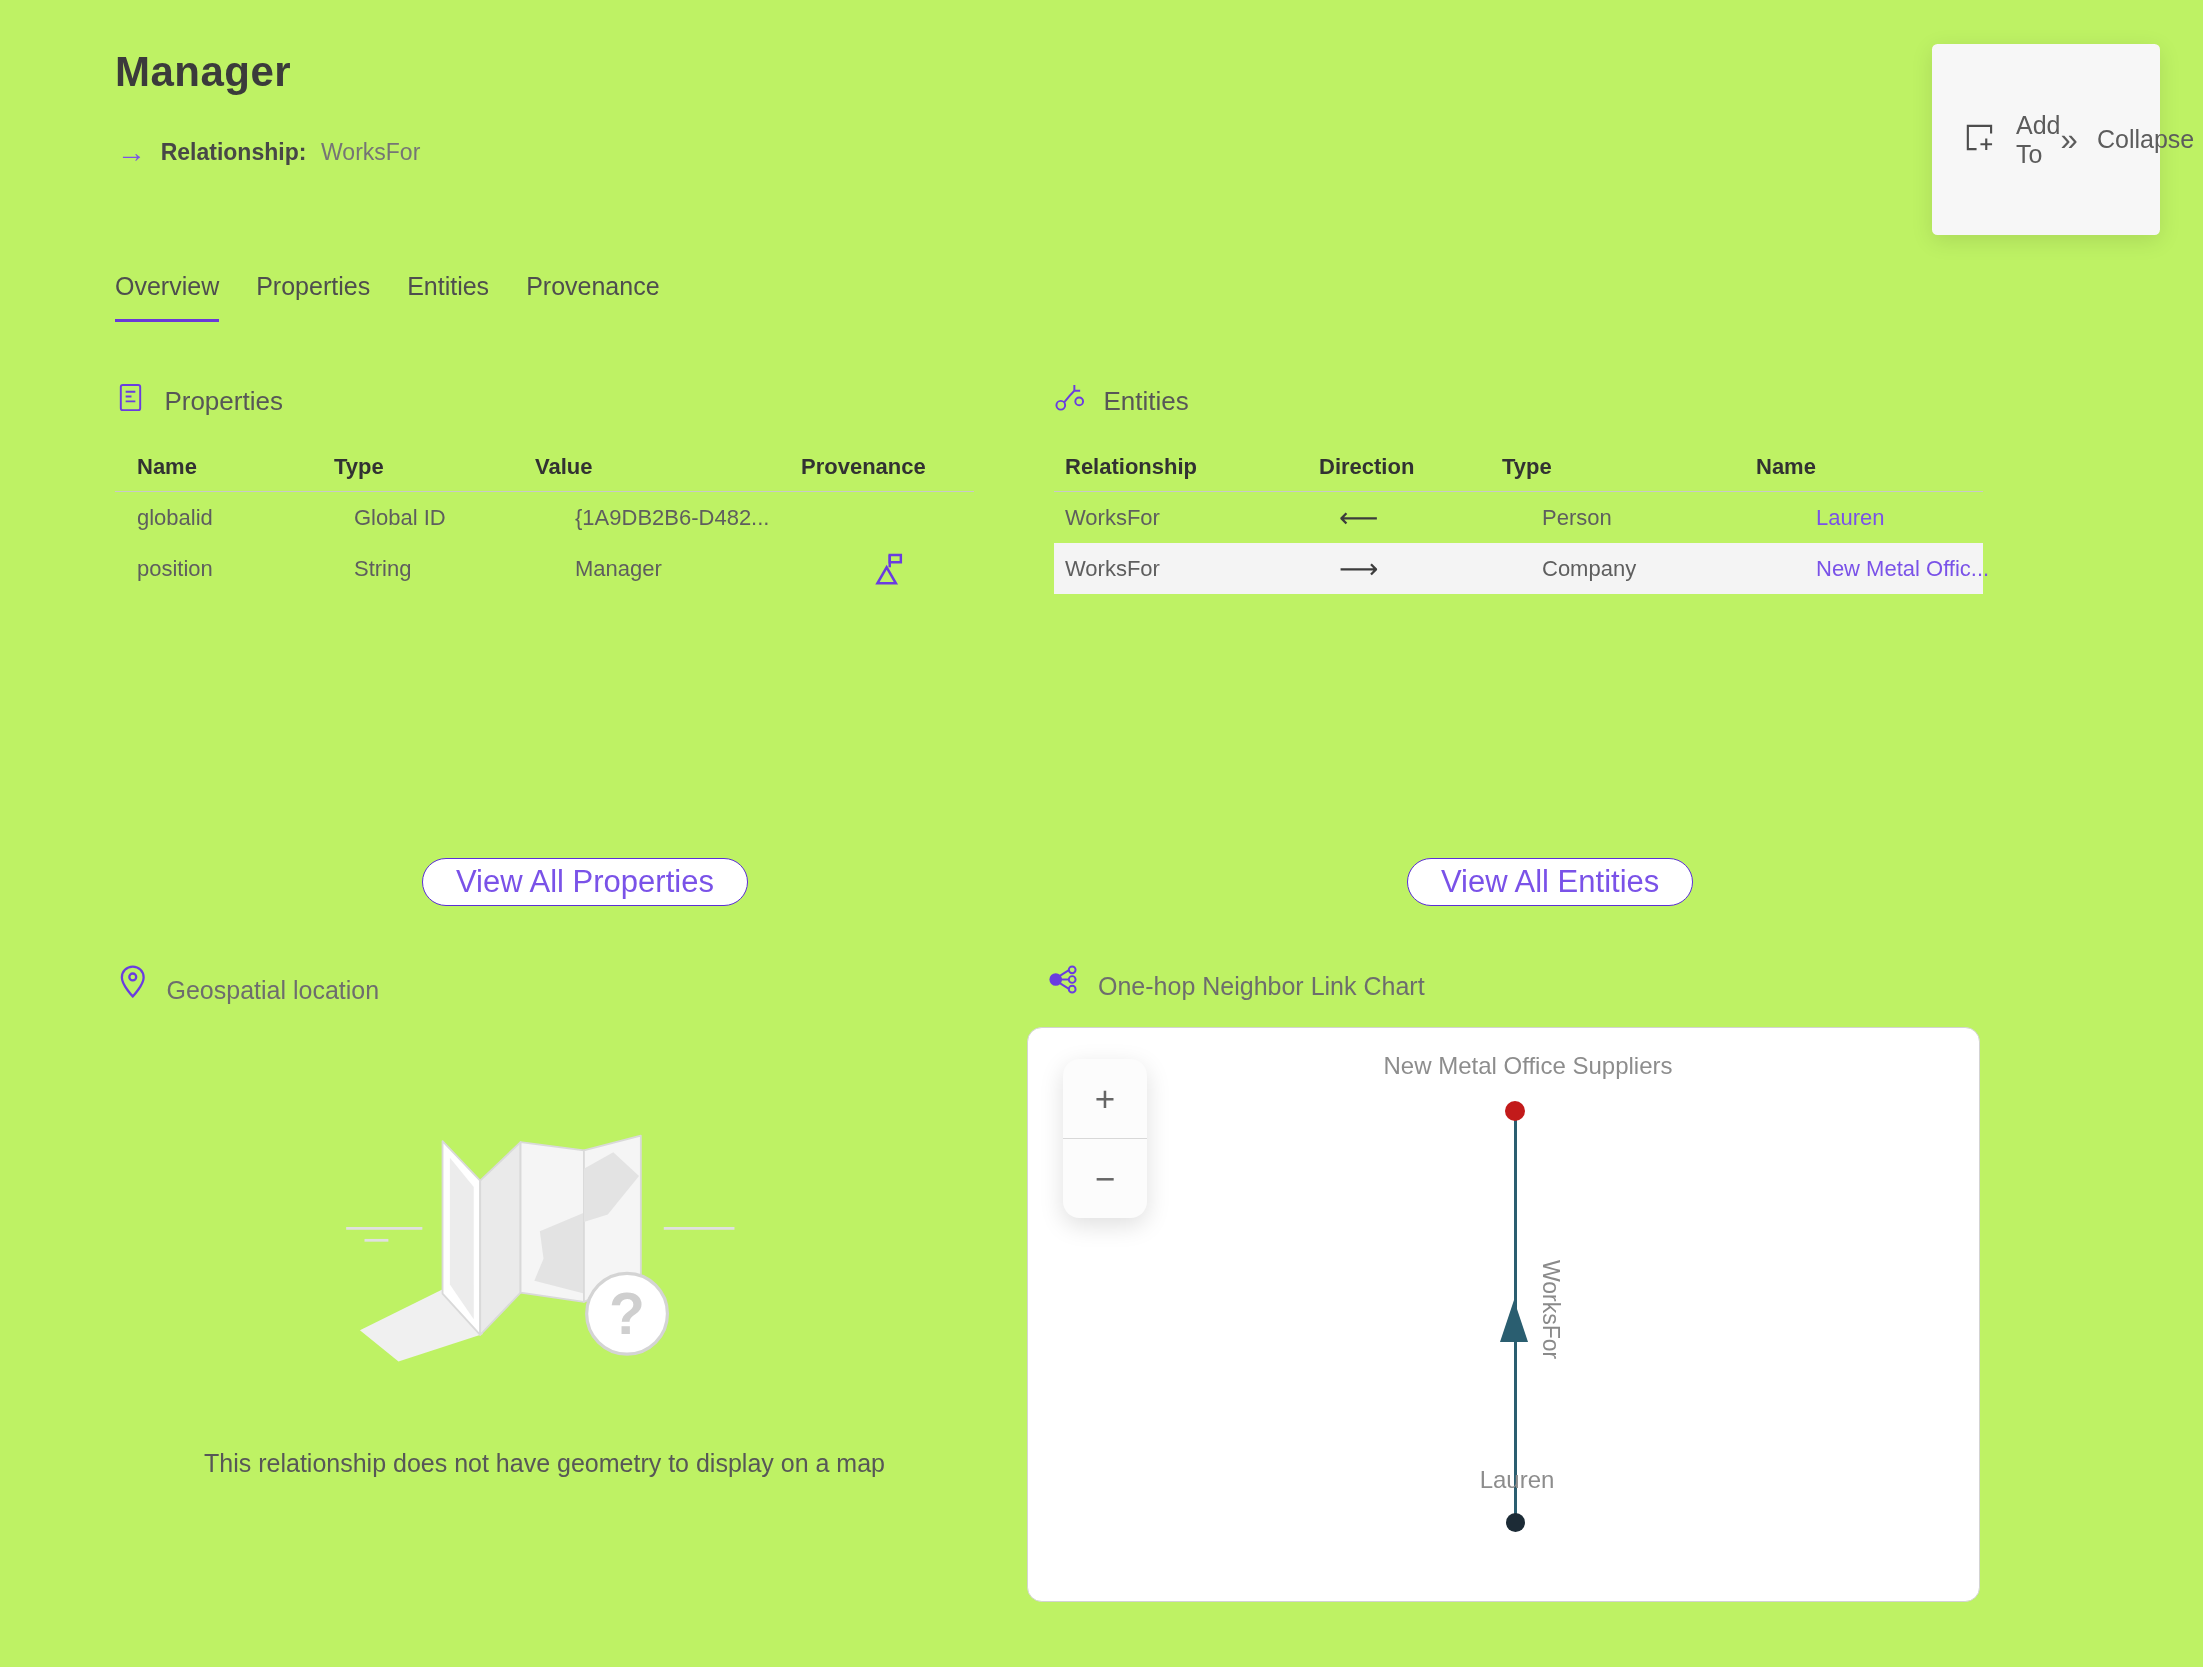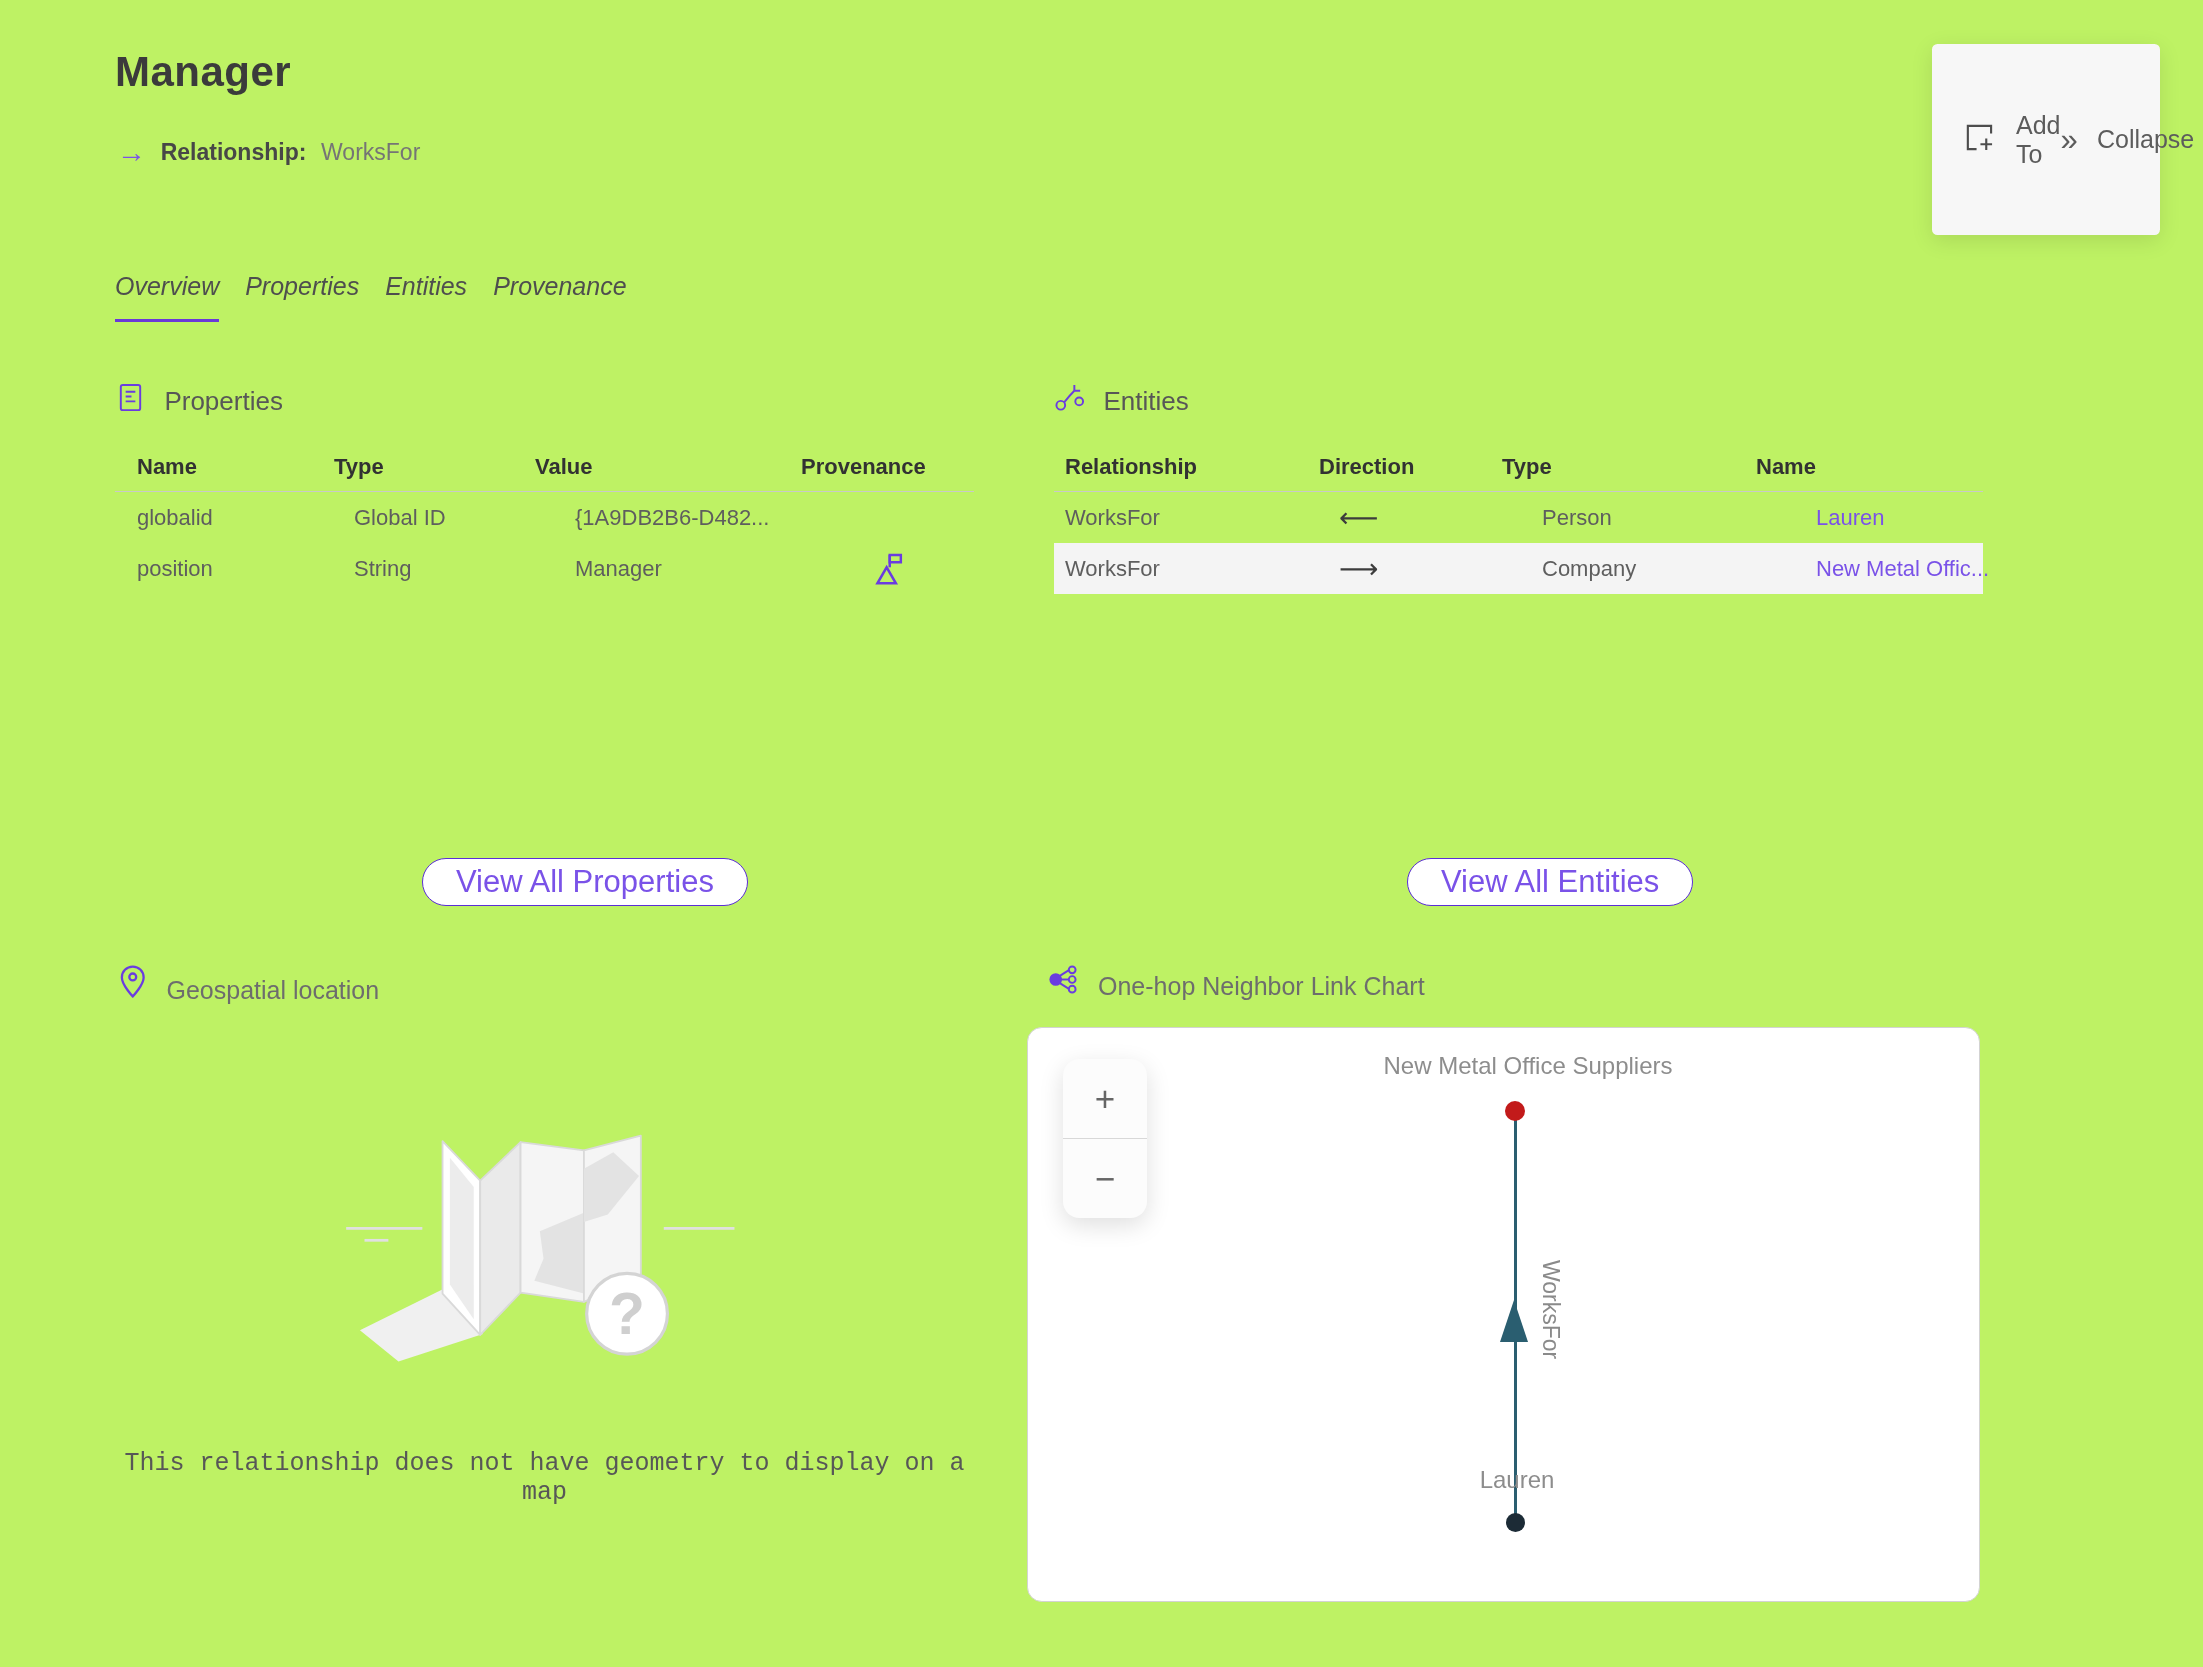--- a/index.html
+++ b/index.html
@@ -14,21 +14,21 @@
   .sub-value { color:#757575; }
 
   
   .actions-card { position:absolute; left:1932px; top:44px; width:228px; height:191px; background:#f7f7f7;
     border-radius:5.5px; box-shadow:0 5.5px 22px rgba(0,0,0,0.10); display:flex; 
     justify-content:space-evenly; padding-left:31px; box-sizing:border-box; }
   .action-row { display:flex; align-items:center; gap:22px; color:#5c5c5c; font-size:25px; cursor:pointer; }
   .chev { font-size:31px; color:#5c5c5c; letter-spacing:-2.8px; line-height:1; }
 
   
-  .tabs { position:absolute; left:115px; top:272px; display:flex; gap:26px; font-size:25px; color:#4e4e4e;font-style:italic; }
+  .tabs { position:absolute; left:115px; top:272px; display:flex; gap:37px; font-size:25px; color:#4e4e4e; }
   .tab { padding-bottom:18.4px; cursor:pointer; }
   .tab.active { border-bottom:3.7px solid #6a38d8; }
 
   
   .section-header { position:absolute; display:flex; align-items:center; gap:18.4px; font-size:26px; color:#575757; }
   #props-header { left:115px; top:382px; }
   #entities-header { left:1054px; top:382px; }
   .sub-header { position:absolute; display:flex; align-items:flex-end; gap:20px; font-size:25px; color:#6d6d6d; }
   #geo-header { left:119px; top:964px; }
   #onehop-header { left:1047px; top:964px; }
@@ -51,21 +51,21 @@
 
   
   .pill-btn { position:absolute; height:48px; border:1.8px solid #5b2ed6; border-radius:26px; background:#fff;
     color:#7a52e8; font-size:31px; font-family:Liberation Sans, sans-serif; display:flex; align-items:center;
     justify-content:center; padding:0 33px; cursor:pointer; box-sizing:border-box; }
   #view-all-props { left:422px; top:858px; }
   #view-all-entities { left:1407px; top:858px; }
 
   
   #map-art { position:absolute; left:303px; top:1084px; }
-  .geo-message { position:absolute; left:115px; top:1449px; width:859px; text-align:center; font-size:25px; color:#575757;font-family:Liberation Mono, monospace; }
+  .geo-message { position:absolute; left:115px; top:1449px; width:859px; text-align:center; font-size:25px; color:#575757; }
 
   
   .chart-panel { position:absolute; left:1027px; top:1027px; width:953px; height:575px; border:0.9px solid #d3d3d3;
     border-radius:14.7px; box-sizing:border-box; background:#fff; }
   .zoom-ctl { position:absolute; left:35px; top:31px; width:84px; background:#fcfcfc; border-radius:16.5px;
     box-shadow:0 7.3px 24px rgba(0,0,0,0.13); overflow:hidden; }
   .zoom-btn { height:79px; display:flex; align-items:center; justify-content:center; font-size:35px; color:#666;
     cursor:pointer; font-weight:300; }
   .zoom-btn + .zoom-btn { border-top:0.9px solid #d8d8d8; }
 

